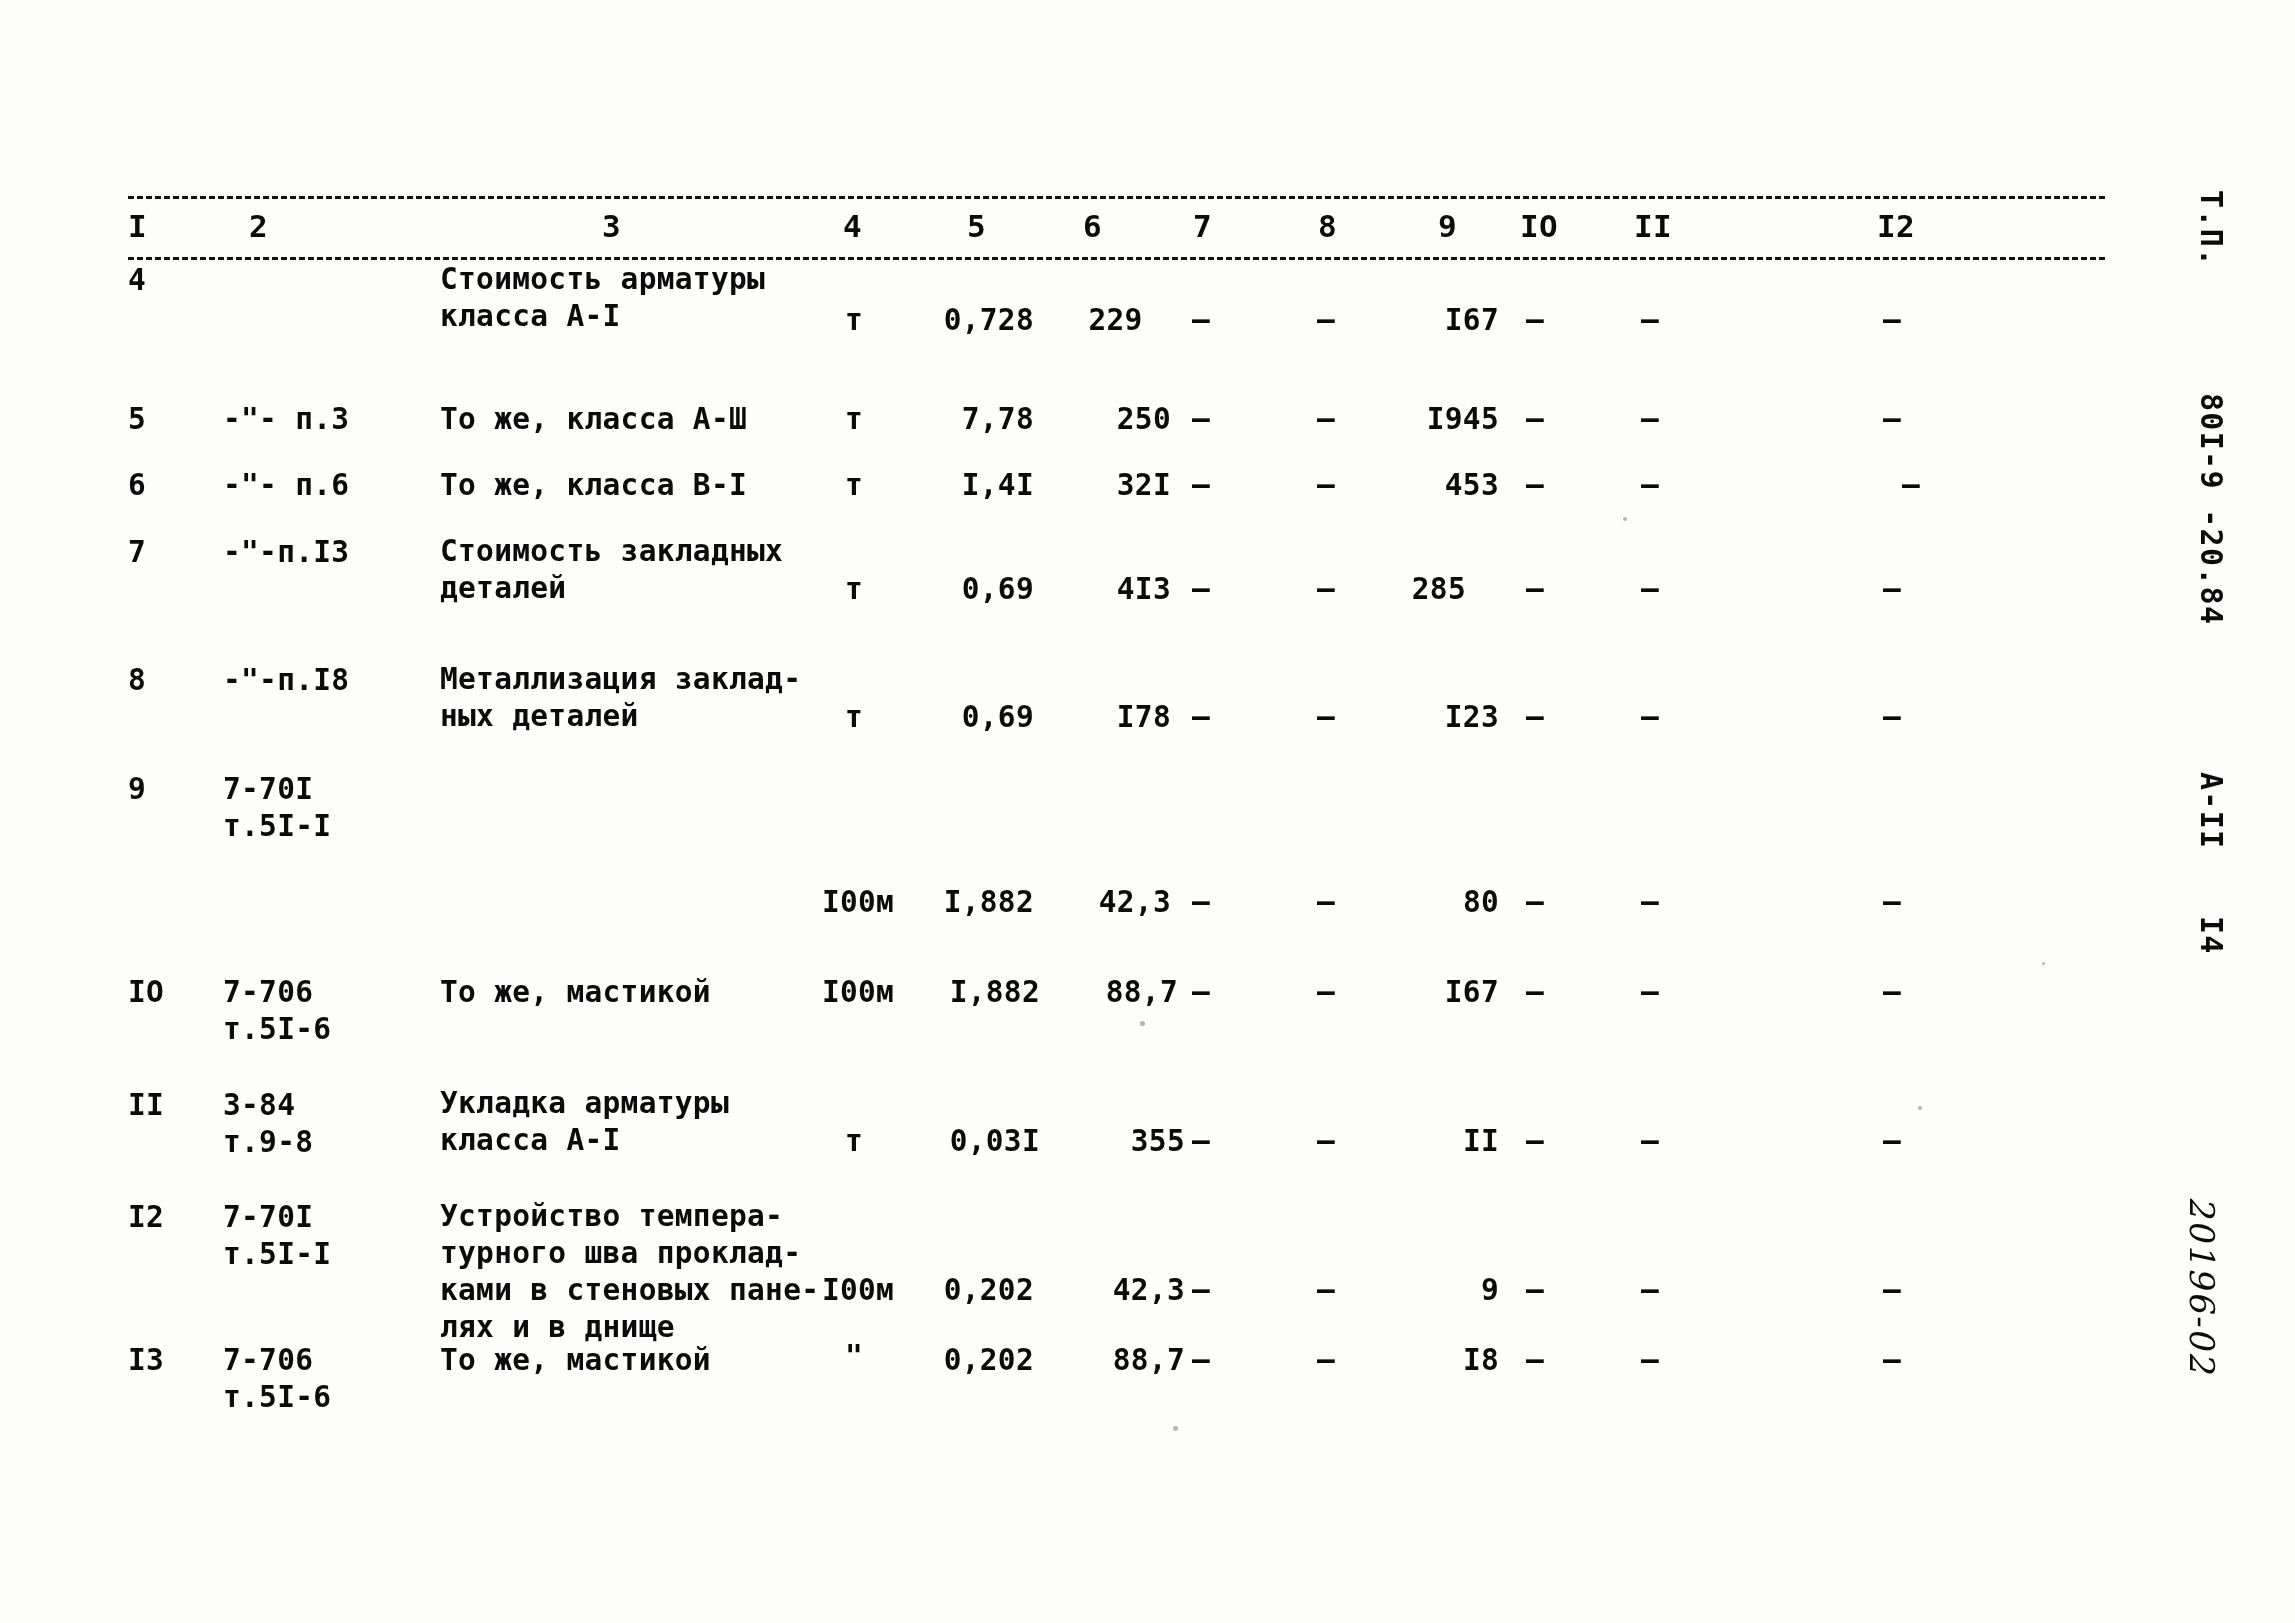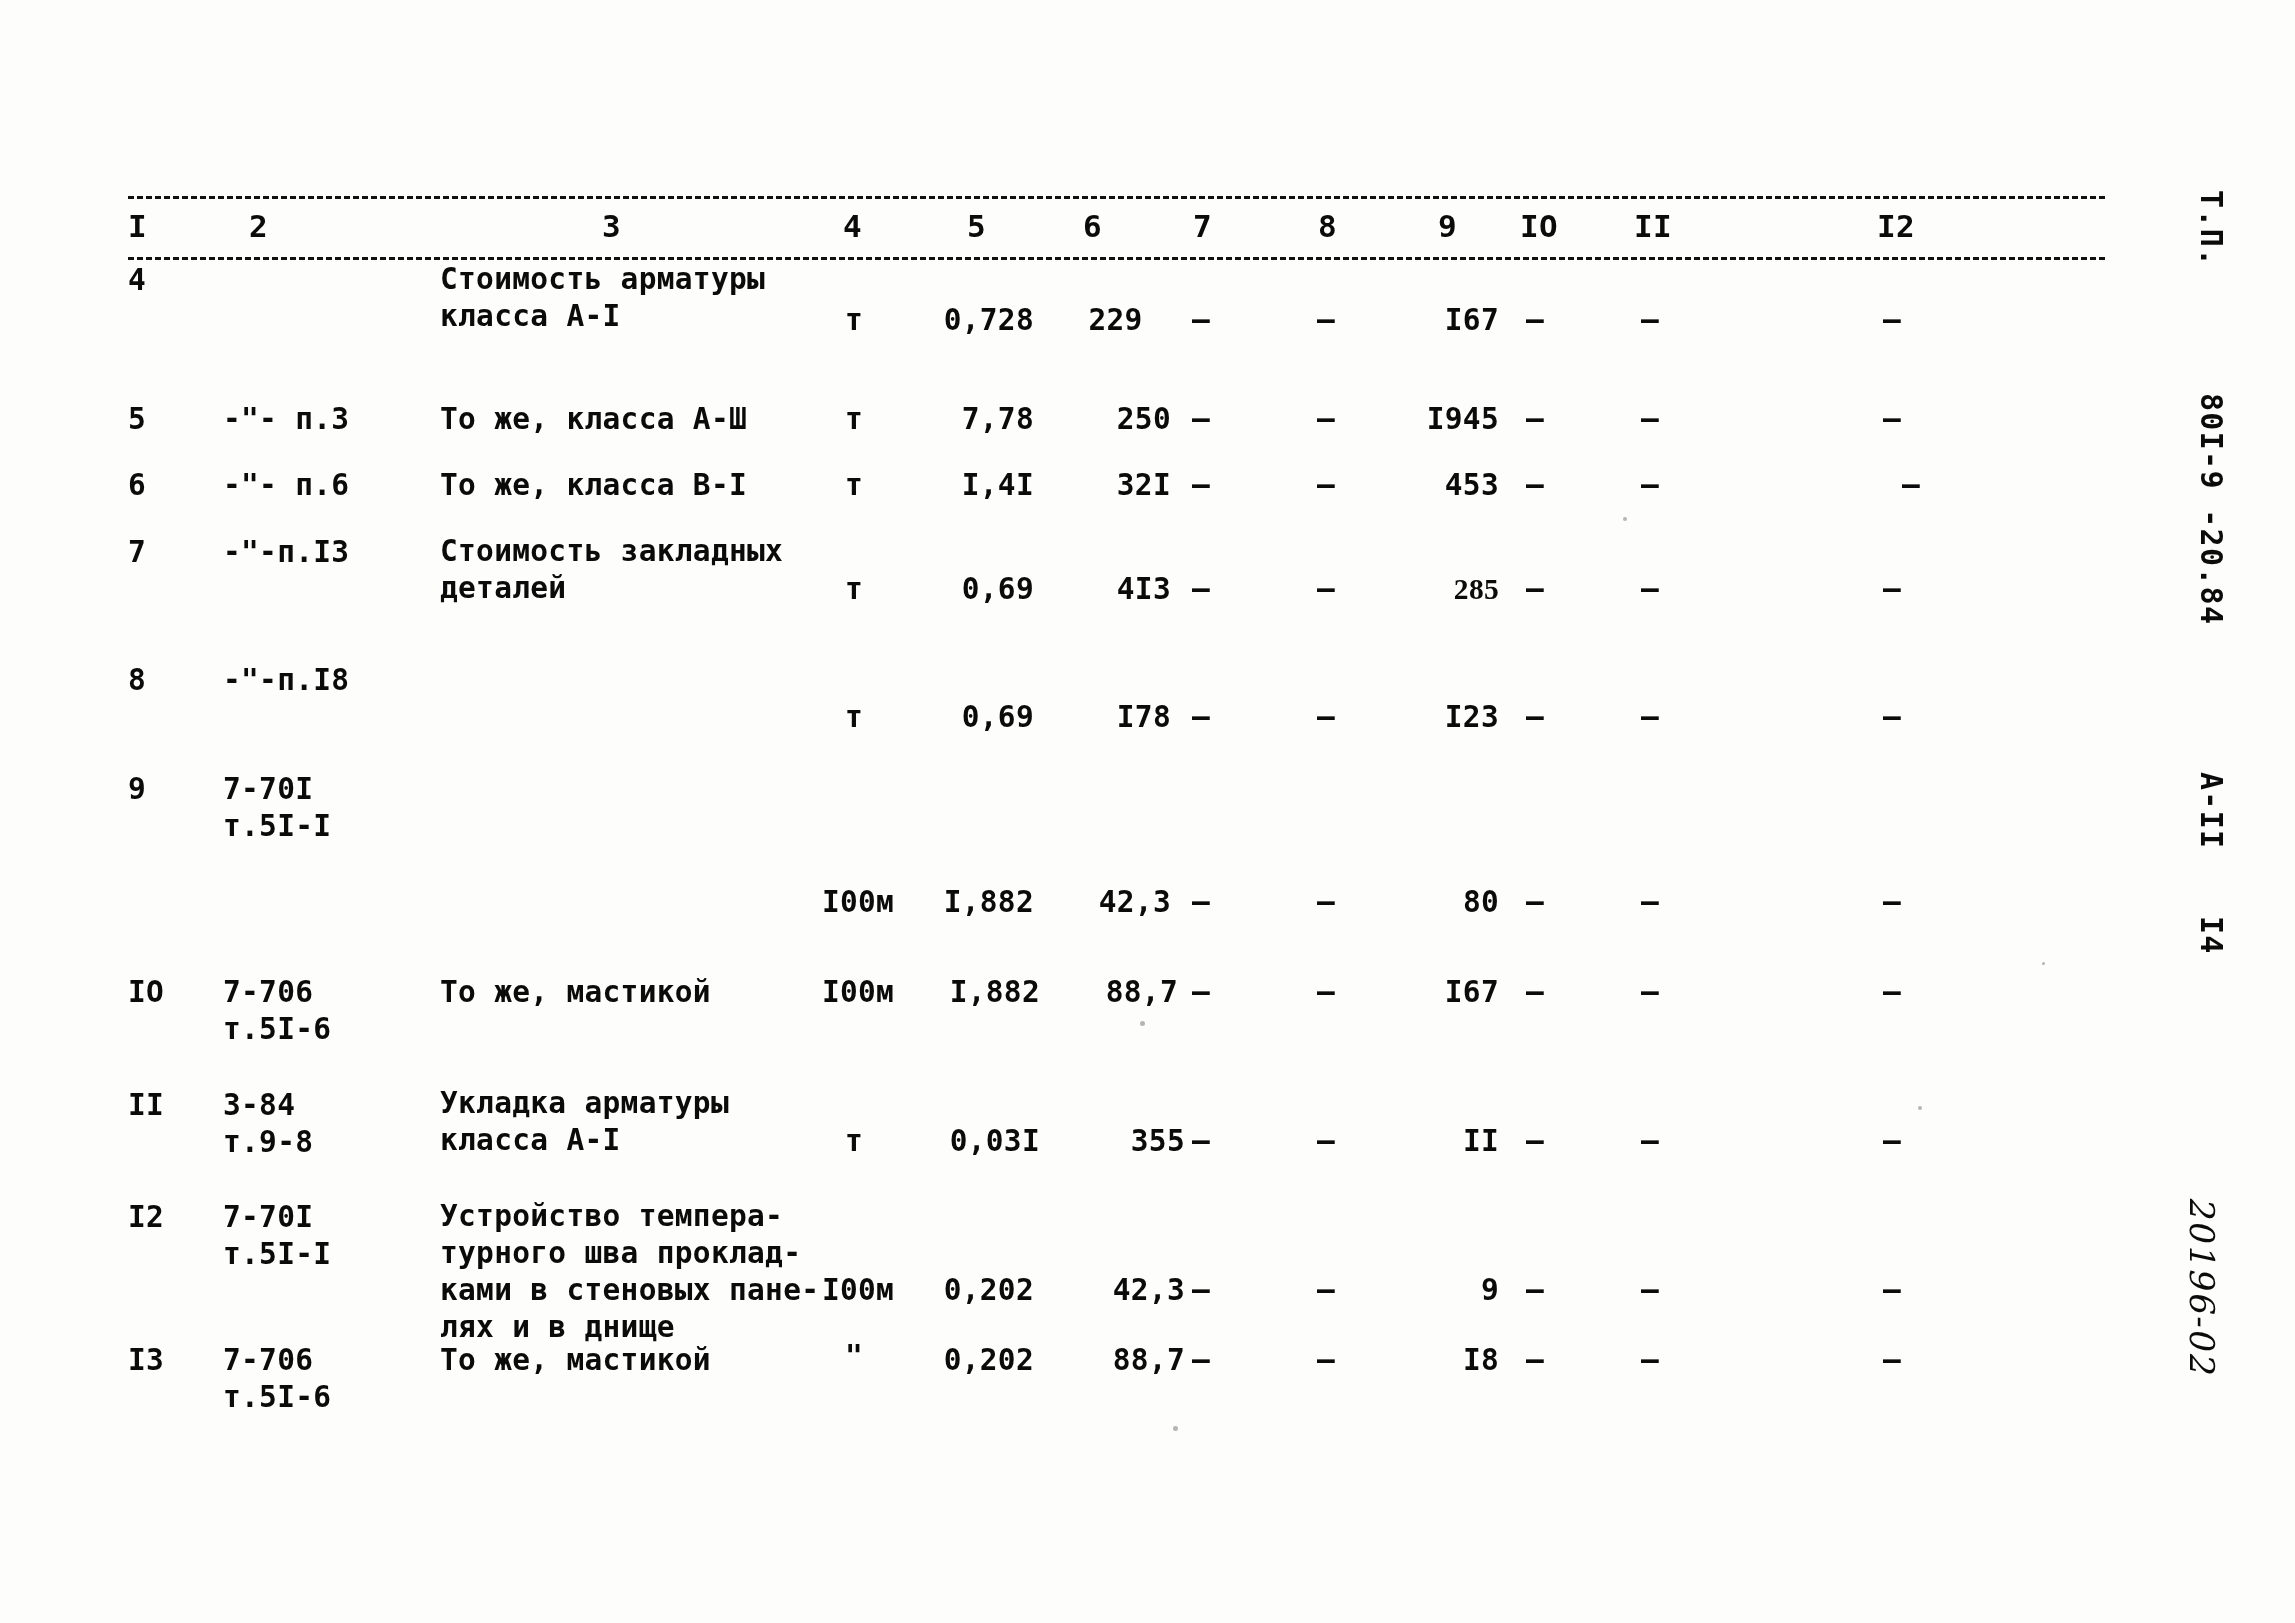--- a/index.html
+++ b/index.html
@@ -140,27 +140,29 @@
 
   <div class="cell" style="left:128px;  top:534px;">7</div>
   <div class="cell desc" style="left:223px; top:534px;">-"-п.I3</div>
   <div class="cell desc" style="left:440px; top:533px;">Стоимость закладных
 деталей</div>
   <div class="cell ctr" style="left:831px; top:571px; width:46px;">т</div>
   <div class="cell num" style="left:903px; top:571px; width:131px;">0,69</div>
   <div class="cell num" style="left:1060px; top:571px; width:111px;">4I3</div>
   <div class="cell ctr" style="left:1178px; top:571px; width:46px;">–</div>
   <div class="cell ctr" style="left:1303px; top:571px; width:46px;">–</div>
-  <div class="cell num" style="left:1388px; top:571px; width:111px;font-family:Liberation Serif, serif;">285</div>
+  <div class="cell num" style="left:1355px; top:571px; width:111px;">285</div>
   <div class="cell ctr" style="left:1512px; top:571px; width:46px;">–</div>
   <div class="cell ctr" style="left:1627px; top:571px; width:46px;">–</div>
   <div class="cell ctr" style="left:1869px; top:571px; width:46px;">–</div>
 
   <div class="cell" style="left:128px;  top:662px;">8</div>
   <div class="cell desc" style="left:223px; top:662px;">-"-п.I8</div>
+  <div class="cell desc" style="left:440px; top:661px;">Металлизация заклад-
+ных  деталей</div>
   <div class="cell ctr" style="left:831px; top:699px; width:46px;">т</div>
   <div class="cell num" style="left:903px; top:699px; width:131px;">0,69</div>
   <div class="cell num" style="left:1060px; top:699px; width:111px;">I78</div>
   <div class="cell ctr" style="left:1178px; top:699px; width:46px;">–</div>
   <div class="cell ctr" style="left:1303px; top:699px; width:46px;">–</div>
   <div class="cell num" style="left:1388px; top:699px; width:111px;">I23</div>
   <div class="cell ctr" style="left:1512px; top:699px; width:46px;">–</div>
   <div class="cell ctr" style="left:1627px; top:699px; width:46px;">–</div>
   <div class="cell ctr" style="left:1869px; top:699px; width:46px;">–</div>
 

